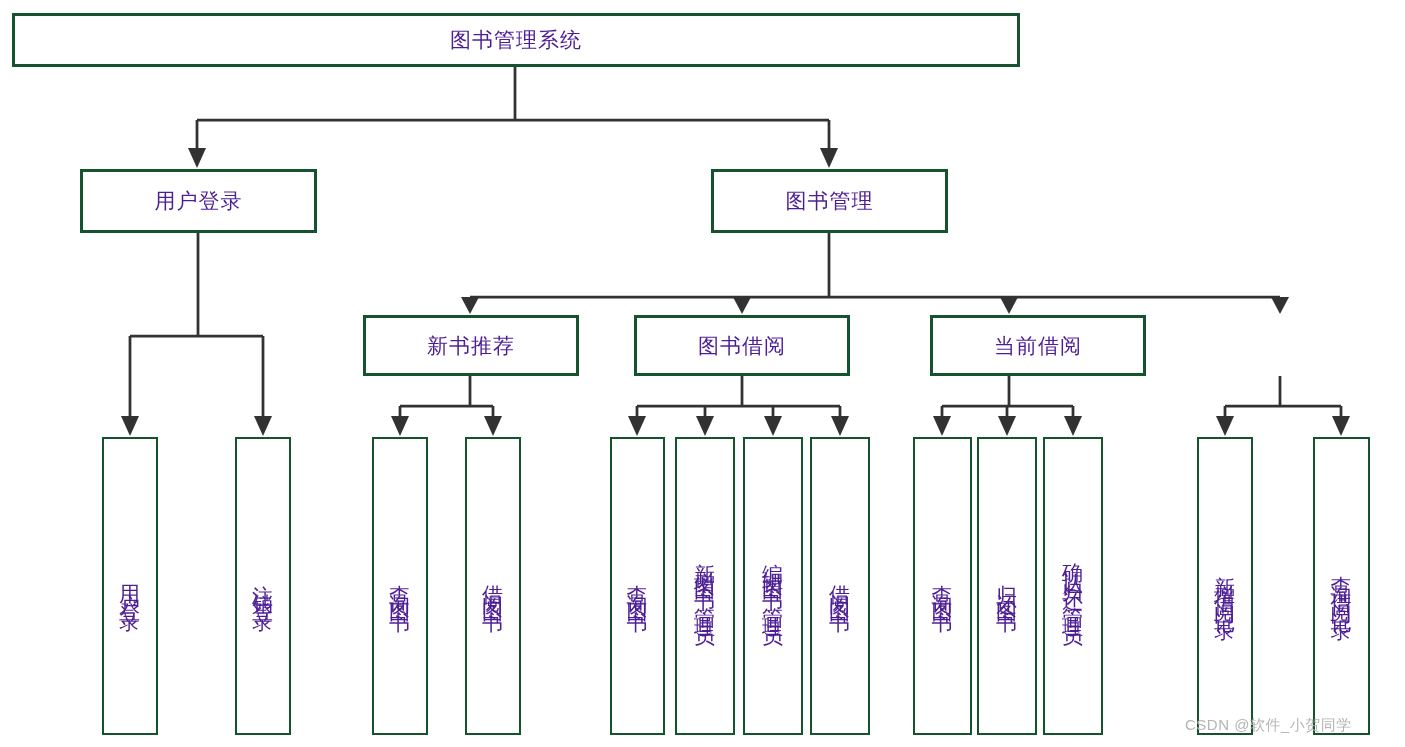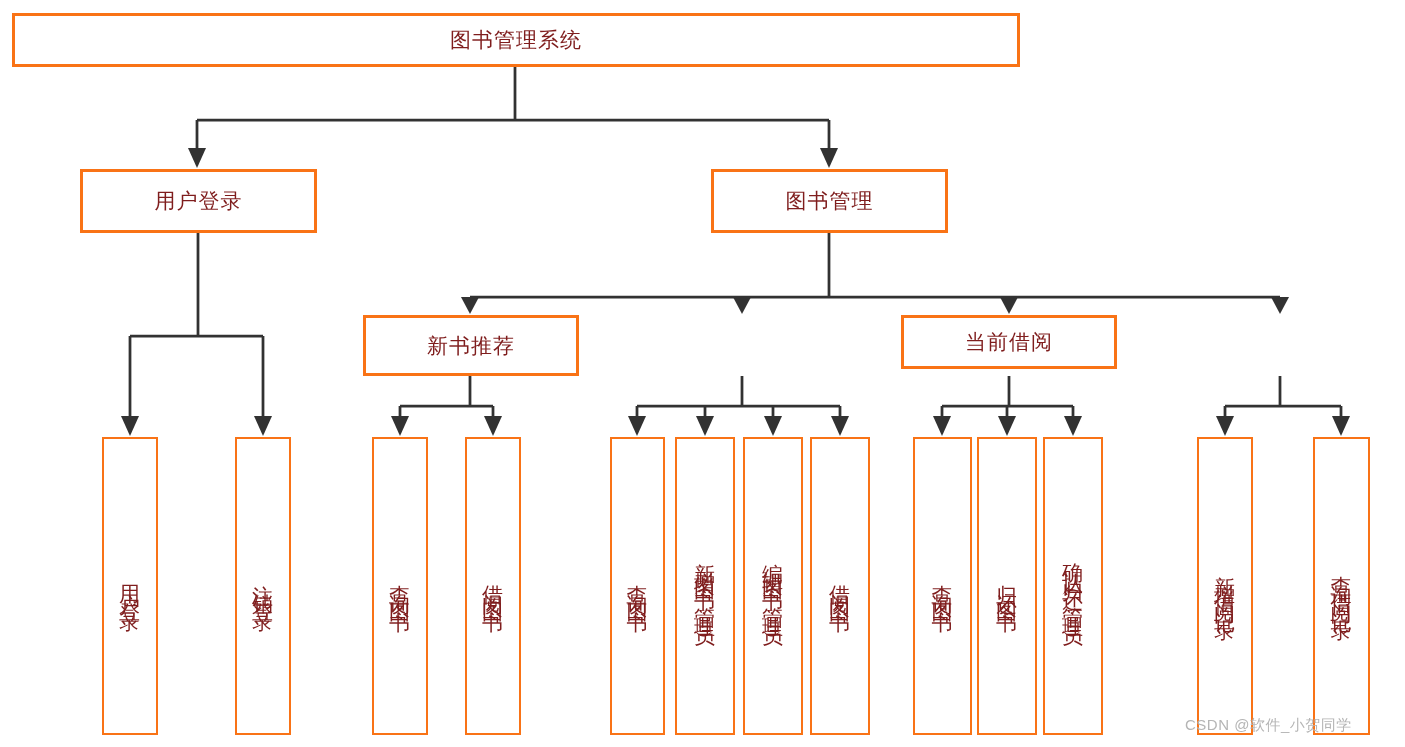--- a/index.html
+++ b/index.html
@@ -3,21 +3,21 @@
 <meta charset="utf-8">
 <style>
   html,body{margin:0;padding:0;background:#ffffff;}
   .canvas{
     position:relative;width:1405px;height:747px;background:#ffffff;
     font-family:"Liberation Sans",sans-serif;overflow:hidden;
   }
   .connectors{position:absolute;left:0;top:0;z-index:1;}
   .node{
     position:absolute;box-sizing:border-box;background:#ffffff;
-    border:3px solid #f97316;color:#7f1d1d;z-index:2;
+    border:3px solid #14532d;color:#4c1d95;z-index:2;
     display:flex;align-items:center;justify-content:center;
   }
   .hbox span{font-size:21px;letter-spacing:1px;white-space:nowrap;}
   .leaf{border-width:2px;}
   .leaf span{
     writing-mode:vertical-rl;text-orientation:mixed;
     font-size:21px;line-height:1;letter-spacing:9px;
   }
   .watermark{
     position:absolute;left:1185px;top:716px;z-index:3;
@@ -83,21 +83,24 @@
   <div class="node hbox" style="left:80px;top:169px;width:237px;height:64px">
     <span>用户登录</span>
   </div>
   <div class="node hbox" style="left:363px;top:315px;width:216px;height:61px">
     <span>新书推荐</span>
   </div>
 
   <div class="node hbox" style="left:711px;top:169px;width:237px;height:64px">
     <span>图书管理</span>
   </div>
-  <div class="node hbox" style="left:901px;top:315px;width:216px;height:54px">
+  <div class="node hbox" style="left:634px;top:315px;width:216px;height:61px">
+    <span>图书借阅</span>
+  </div>
+  <div class="node hbox" style="left:930px;top:315px;width:216px;height:61px">
     <span>当前借阅</span>
   </div>
 
   <div class="node leaf" style="left:102px;top:437px;width:56px;height:298px">
     <span>用户登录</span>
   </div>
   <div class="node leaf" style="left:235px;top:437px;width:56px;height:298px">
     <span>注销登录</span>
   </div>
 

